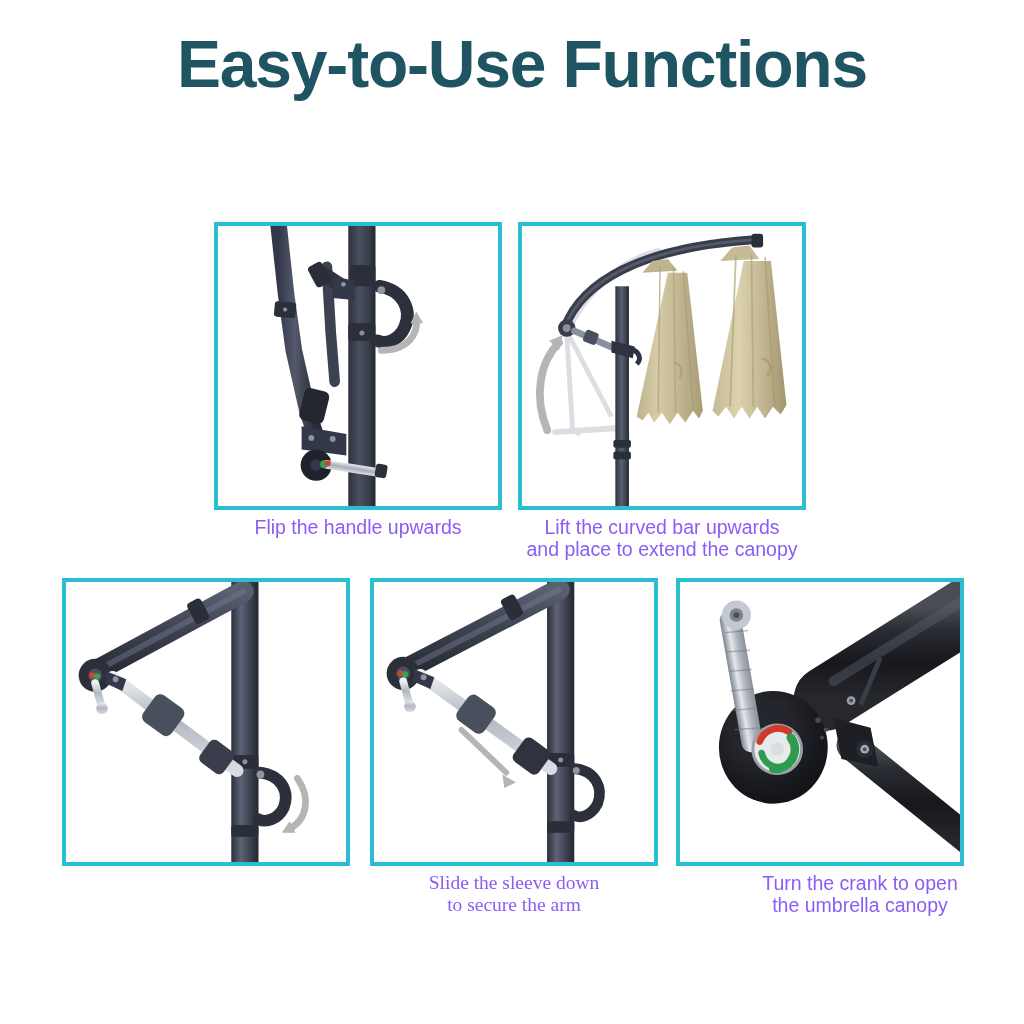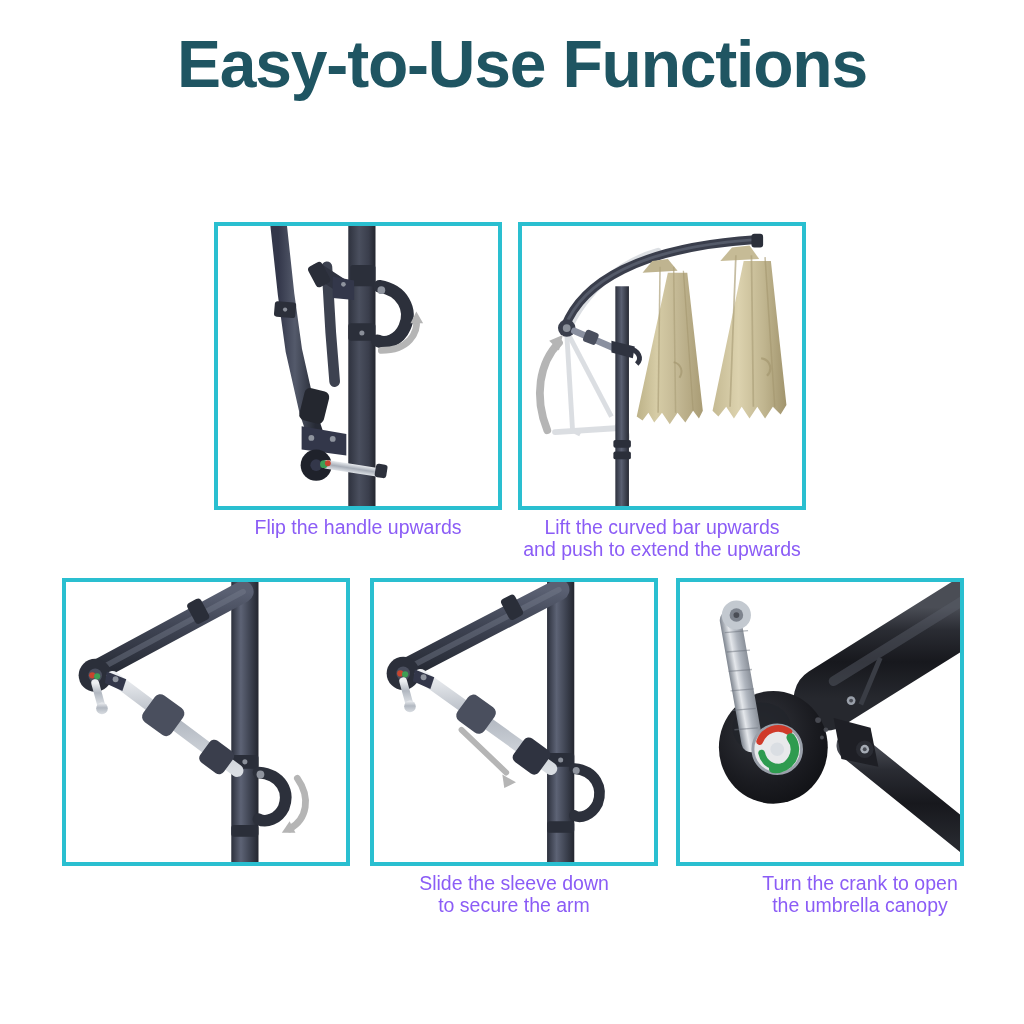--- a/index.html
+++ b/index.html
@@ -180,21 +180,21 @@
           <path d="M250 32 L260 186" stroke="#A4976F" stroke-width="1.6" opacity="0.6"></path>
           <path d="M246 136 C256 138 258 148 252 154" stroke="#A4976F" stroke-width="2.2" fill="none" opacity="0.7"></path>
         </g>
 
         <path d="M26 210 C12 176 18 140 38 120" stroke="#B5B5B5" stroke-width="8" fill="none" stroke-linecap="round"></path>
         <polygon points="42,112 28,118 38,128" fill="#B5B5B5"></polygon>
       </svg>
     </div>
   </div>
   <div class="caption" style="left:506px;top:516px;width:312px;">Lift the curved bar upwards
-and push to extend the upwards</div>
+and place to extend the canopy</div>
 
   <div class="panel" style="left:62px;top:578px;width:288px;height:288px;">
     <div class="art">
       <svg viewBox="0 0 288 288" preserveAspectRatio="none">
         <defs>
           <linearGradient id="p3pole" x1="0" y1="0" x2="1" y2="0">
             <stop offset="0" stop-color="#2C303C"></stop>
               <stop offset="0.35" stop-color="#5D6375"></stop>
             <stop offset="0.7" stop-color="#3D4250"></stop>
               <stop offset="1" stop-color="#23262F"></stop>
@@ -289,21 +289,21 @@
         <circle cx="51" cy="98" r="3" fill="#8F949E"></circle>
 
         <path d="M206 192 C228 194 236 212 230 228 C224 240 212 244 206 240" stroke="#2C303B" stroke-width="11" fill="none" stroke-linecap="round"></path>
         <circle cx="208" cy="194" r="3.6" fill="#8F949E"></circle>
 
         <line x1="90" y1="152" x2="136" y2="196" stroke="#B5B5B5" stroke-width="6" stroke-linecap="round"></line>
         <polygon points="146,206 132,198 134,212" fill="#B5B5B5"></polygon>
       </svg>
     </div>
   </div>
-  <div class="caption" style="left:358px;top:872px;width:312px;">Slide the sleeve down
+  <div class="caption" style="left:358px;top:872px;width:312px;font-family:Liberation Serif, serif;">Slide the sleeve down
 to secure the arm</div>
 
   <div class="panel" style="left:676px;top:578px;width:288px;height:288px;">
     <div class="art">
       <svg viewBox="0 0 288 288" preserveAspectRatio="none">
         <defs>
           <linearGradient id="p5tube" x1="0" y1="0" x2="0" y2="1">
             <stop offset="0" stop-color="#4A4D55"></stop>
               <stop offset="0.25" stop-color="#2A2C33"></stop>
             <stop offset="0.6" stop-color="#17181D"></stop>

